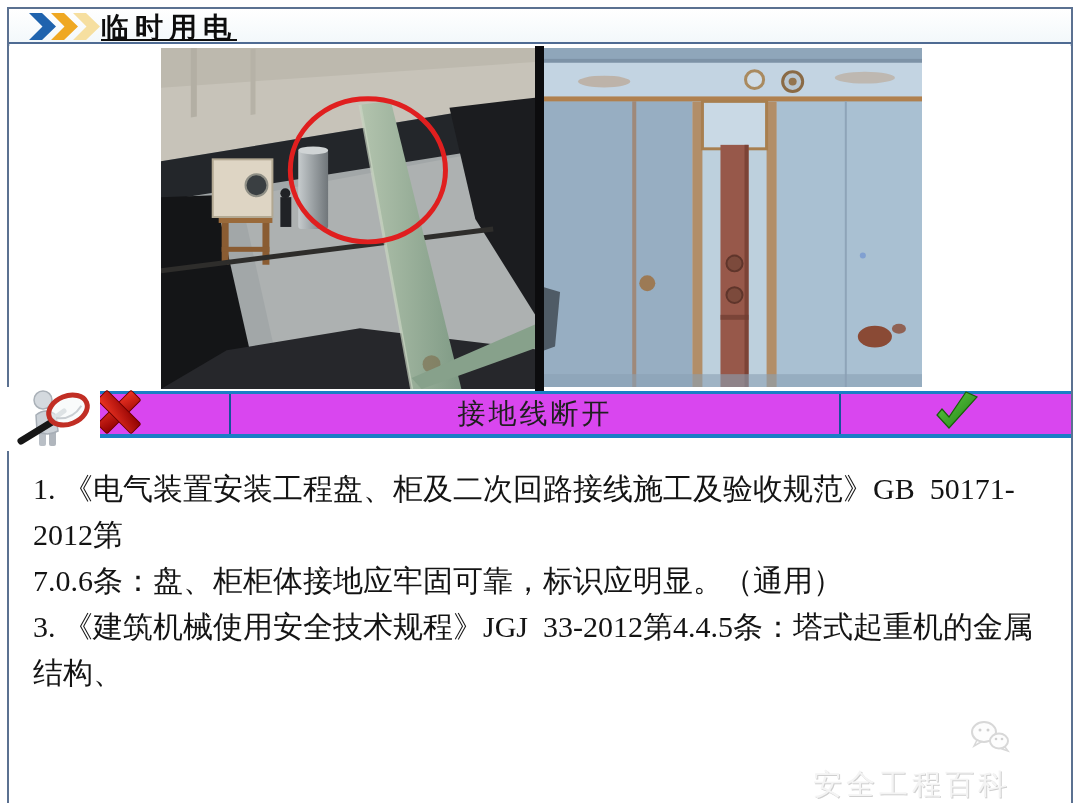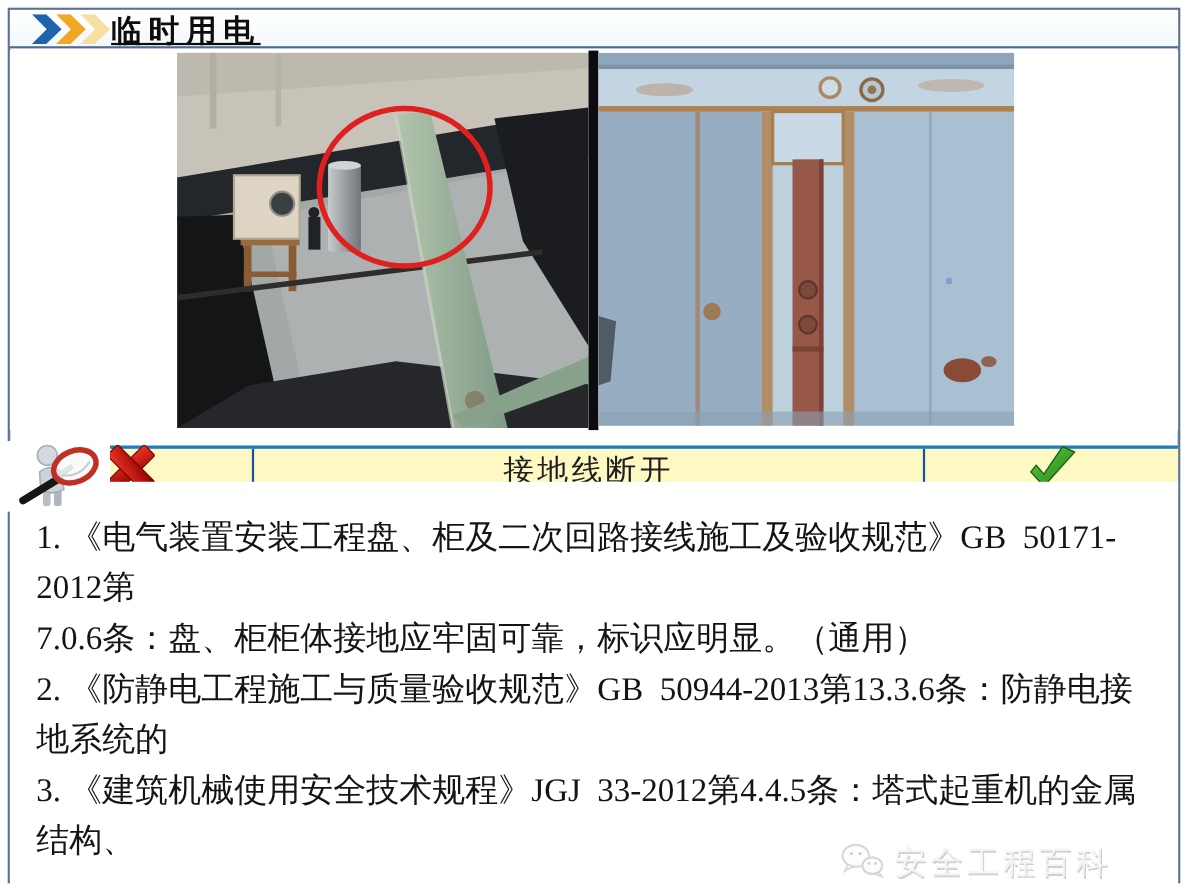--- a/index.html
+++ b/index.html
@@ -17,40 +17,40 @@
          letter-spacing:6px;color:#0d0d0d;text-decoration:underline;}
 
   
   .photos{position:absolute;left:0;top:37px;width:100%;height:345px;background:#fff;}
   .photo-left{position:absolute;left:152px;top:2px;width:374px;height:341px;}
   .photo-divider{position:absolute;left:526px;top:0px;width:9px;height:345px;background:#0c0c0e;}
   .photo-right{position:absolute;left:535px;top:2px;width:378px;height:339px;}
   .photo-left svg,.photo-right svg{display:block;width:100%;height:100%;}
 
   
-  .verdict{position:absolute;left:0;top:396px;width:100%;height:47px;box-sizing:border-box;
+  .verdict{position:absolute;left:0;top:382px;width:100%;height:47px;box-sizing:border-box;
            border-top:3px solid #1b7ec5;border-bottom:4px solid #1b7ec5;
-           display:flex;background:#fef9c3;}
+           display:flex;background:#d946ef;}
   .v-cell{box-sizing:border-box;display:flex;align-items:center;justify-content:center;height:100%;}
   .v-wrong{width:222px;border-right:2px solid #15539c;}
   .v-caption-cell{flex:1;border-right:2px solid #15539c;}
   .v-right{width:230px;}
   .v-caption{font-family:"Liberation Serif","DejaVu Serif",serif;font-size:28px;
              color:#1f1f1f;letter-spacing:3px;}
   .figurine{position:absolute;left:-3px;top:-7px;width:94px;height:64px;background:#ffffff;z-index:3;}
 
   
   .regbox{position:absolute;left:0;top:429px;width:100%;height:381px;background:#fff;}
   .reg-text{position:absolute;left:24px;top:28px;right:16px;
             font-family:"Liberation Serif","DejaVu Serif",serif;
             font-size:30px;line-height:46px;color:#141414;}
   .reg-line{white-space:pre-wrap;}
 
   
-  .watermark{position:absolute;right:60px;bottom:14px;display:flex;align-items:flex-start;gap:8px;}
+  .watermark{position:absolute;right:60px;bottom:14px;display:flex;align-items:flex-end;gap:8px;flex-direction:column;}
   .wm-text{font-size:29px;letter-spacing:4px;color:#f4f4f4;
            text-shadow:1px 1px 0 #cfcfcf,-1px -1px 0 #ffffff;}
 </style>
 </head>
 <body>
 
 <div class="slide">
   <div class="frame">
 
     <div class="header">
@@ -214,21 +214,20 @@
             <path d="M8 25 L20 38 L48 7 L37 2 L20 27 L13 19 Z" fill="url(#gc)" stroke="#176009" stroke-width="1.2"></path>
           </svg>
         </span>
       </div>
     </div>
 
     <div class="regbox">
       <div class="reg-text">
         <div class="reg-line">1. 《电气装置安装工程盘、柜及二次回路接线施工及验收规范》GB  50171-2012第</div>
         <div class="reg-line">7.0.6条：盘、柜柜体接地应牢固可靠，标识应明显。（通用）</div>
-        <div class="reg-line">2. 《防静电工程施工与质量验收规范》GB  50944-2013第13.3.6条：防静电接地系统的</div>
         <div class="reg-line">3. 《建筑机械使用安全技术规程》JGJ  33-2012第4.4.5条：塔式起重机的金属结构、</div>
 
       </div>
 
       <div class="watermark">
         <span>
           <svg viewBox="0 0 42 34" width="42" height="34">
             <ellipse cx="15" cy="13" rx="12" ry="10" fill="#fdfdfd" stroke="#d8d8d8" stroke-width="2"></ellipse>
             <path d="M8 21 L5 27 L12 23 Z" fill="#fdfdfd" stroke="#d8d8d8" stroke-width="1.5"></path>
             <circle cx="11" cy="11" r="1.5" fill="#d0d0d0"></circle>

